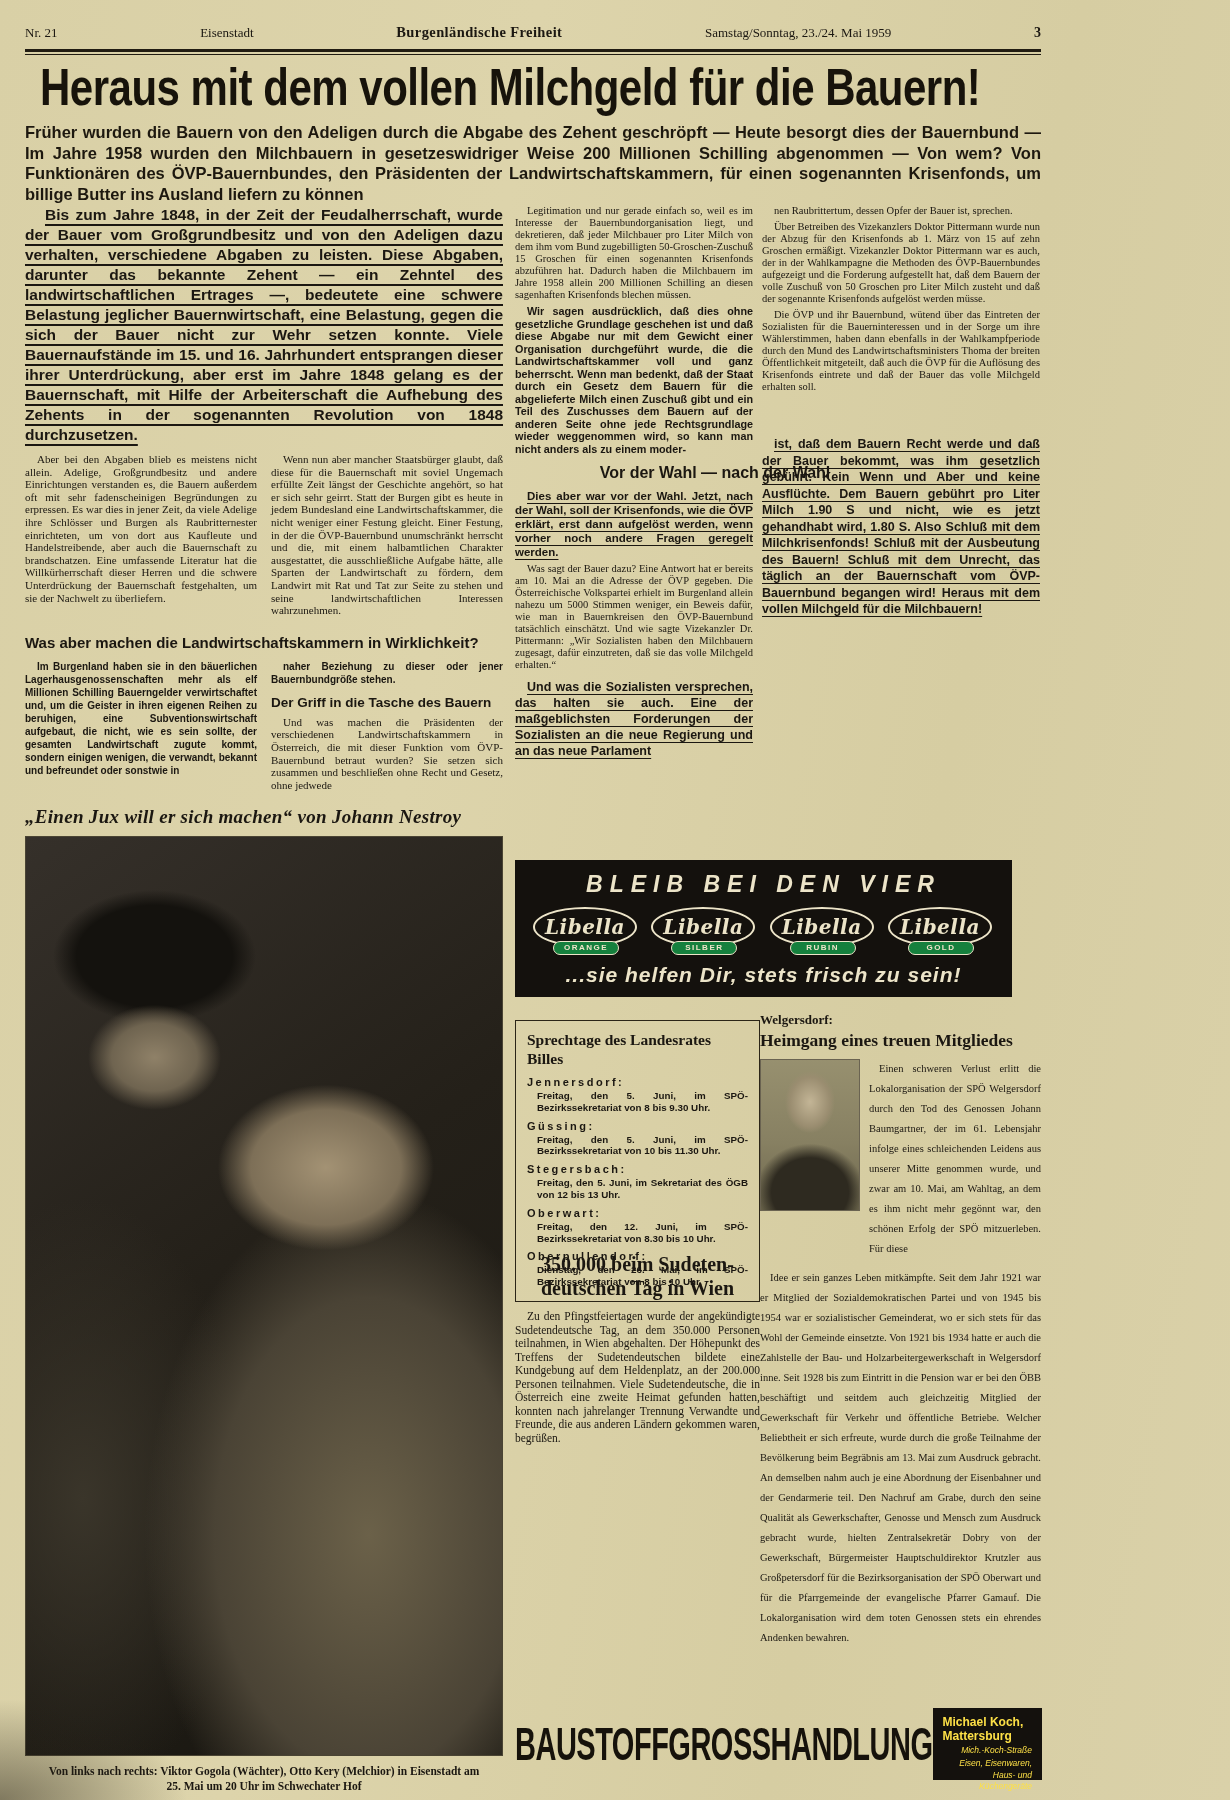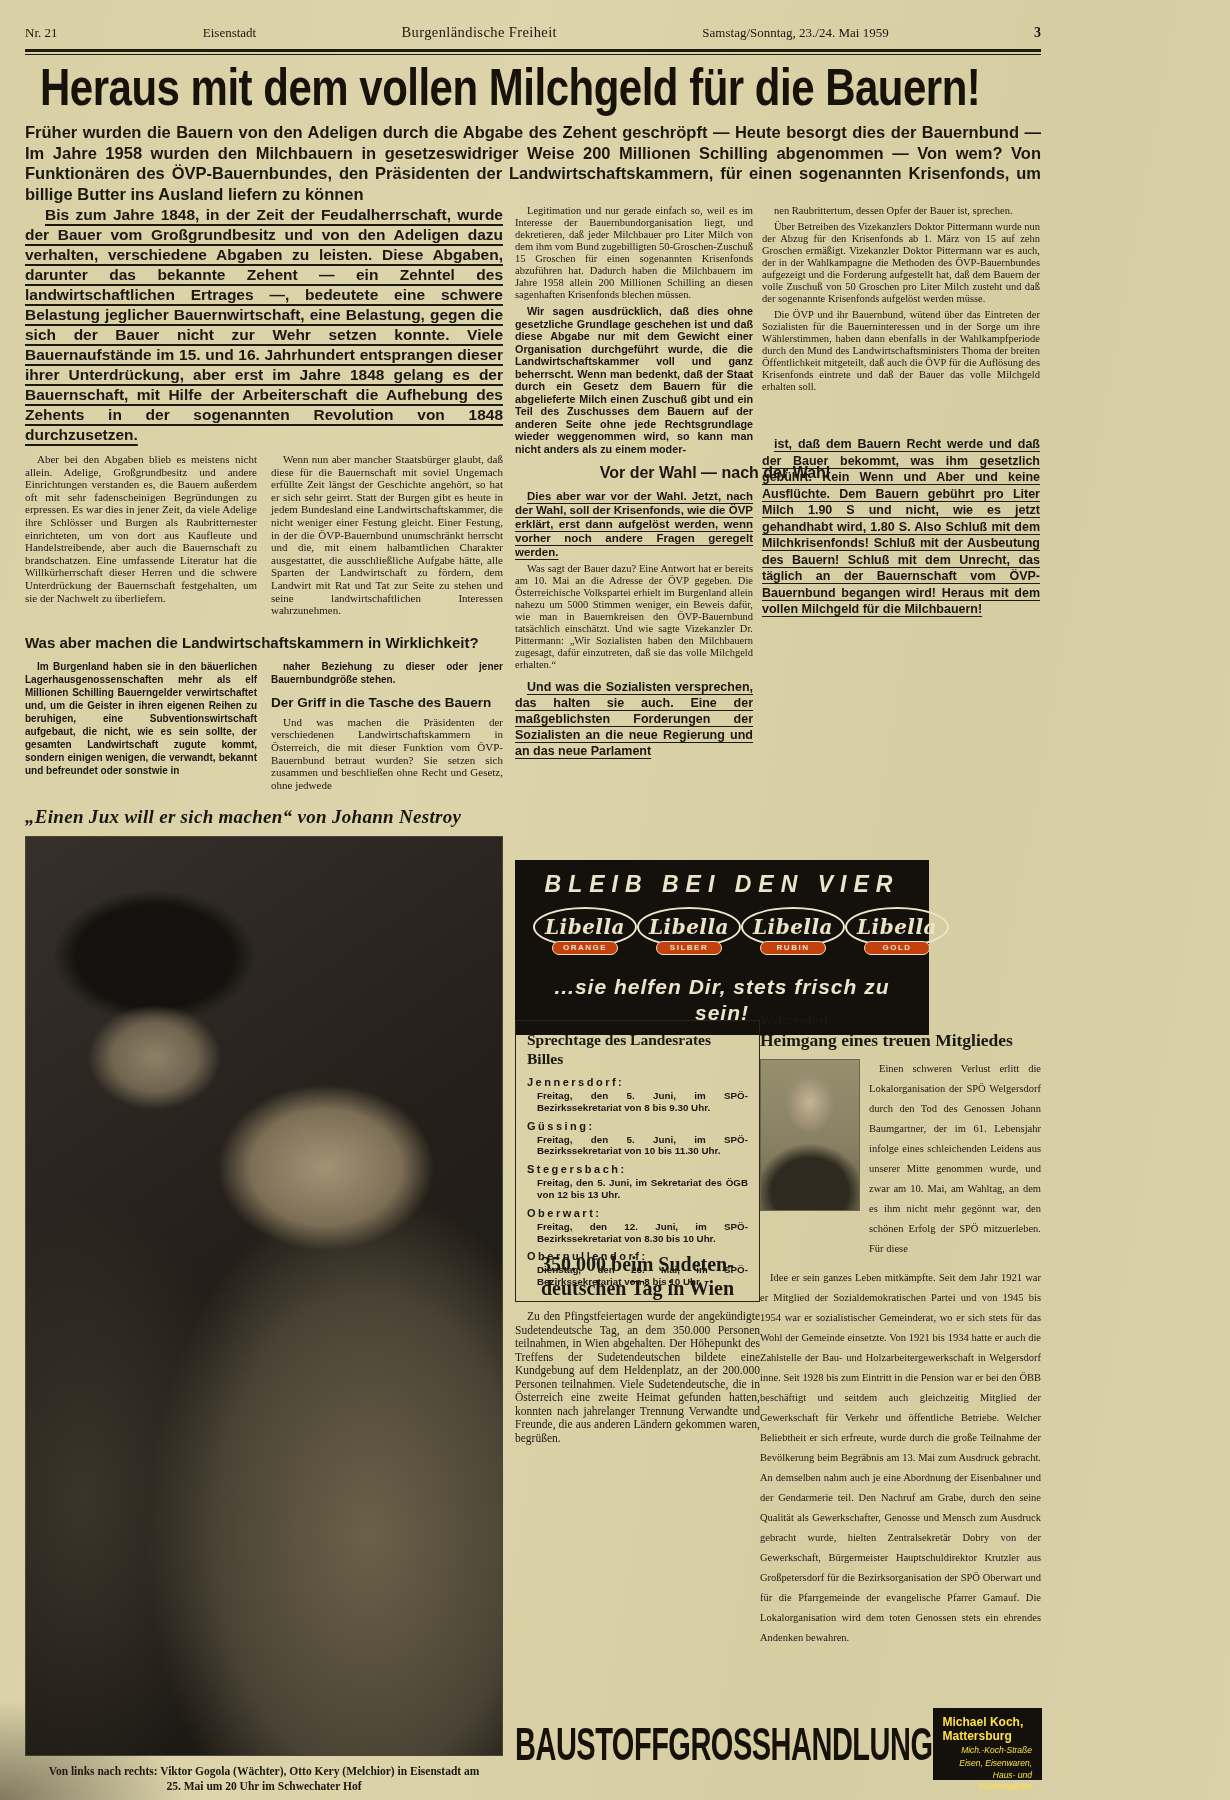--- a/index.html
+++ b/index.html
@@ -8,21 +8,21 @@
     position:relative; width:1230px; height:1800px; overflow:hidden;
     background:linear-gradient(100deg,#d9d0a6 0%, #ddd4ab 35%, #d6cda2 70%, #dad1a9 100%);
     color:#1b1711; font-family:"Liberation Serif", serif;
   }
   .page::after{
     content:""; position:absolute; left:0; bottom:0; width:260px; height:140px; pointer-events:none;
     background:radial-gradient(260px 140px at 0% 100%, rgba(38,33,22,.5), transparent 72%);
   }
   
   .masthead{ position:absolute; top:24px; left:25px; width:1016px; display:flex; justify-content:space-between; align-items:baseline; font-size:13px; }
-  .masthead .paper{ font-weight:normal; font-size:14.5px; letter-spacing:.4px; }
+  .masthead .paper{ font-weight:bold; font-size:14.5px; letter-spacing:.4px; }
   .masthead .pagenum{ font-weight:bold; font-size:14px; }
   .rule-double{ position:absolute; top:49px; left:25px; width:1016px; height:6px; border-top:3px solid #211c12; border-bottom:1.5px solid #211c12; }
   
   .headline{
     position:absolute; top:62px; left:40px; width:1015px; white-space:nowrap;
     font:bold 42px/1 "Liberation Sans", sans-serif; letter-spacing:-0.5px; color:#17130b;
     transform:scaleY(1.22); transform-origin:top left;
   }
   .standfirst{
     position:absolute; top:122px; left:25px; width:1016px;
@@ -63,31 +63,31 @@
       radial-gradient(95px 75px at 27% 24%, #8f8168 0%, #6f6450 45%, transparent 70%),
       radial-gradient(130px 85px at 27% 13%, #14120e 0%, #14120e 60%, transparent 78%),
       radial-gradient(150px 115px at 63% 36%, #a39274 0%, #7d6f57 50%, transparent 72%),
       radial-gradient(280px 430px at 72% 76%, #6b6149 0%, #4a4335 55%, transparent 80%),
       radial-gradient(220px 400px at 12% 72%, #3a352a 0%, transparent 75%),
       linear-gradient(145deg, #35302a 0%, #242019 45%, #181610 100%);
   }
   .caption{ font:bold 11.5px/14.5px "Liberation Serif", serif; text-align:center; margin-top:8px; padding:0 20px; }
 
   
-  .libella{ position:absolute; left:515px; top:860px; width:414px; background:#14110d; color:#ece4c8; padding:10px 14px 9px; }
+  .libella{ position:absolute; left:515px; top:860px; width:497px; background:#14110d; color:#ece4c8; padding:10px 14px 9px; }
   .lib-top{ font:bold italic 23px/28px "Liberation Sans", sans-serif; letter-spacing:7px; text-align:center; }
   .lib-row{ display:flex; justify-content:space-between; margin:9px 4px 2px; }
   .lib-logo{ text-align:center; width:106px; }
   .oval{
     width:104px; height:40px; border:2.5px solid #ece4c8; border-radius:50%;
     display:flex; align-items:center; justify-content:center;
     font:bold italic 20px "DejaVu Serif", serif; letter-spacing:.5px;
   }
   .tag{
-    width:66px; margin:-6px auto 12px; border:1.3px solid #ece4c8; border-radius:8px; background:#c2410c;
+    width:66px; margin:-6px auto 0; border:1.3px solid #ece4c8; border-radius:8px; background:#15803d;
     font:bold 8px/10px "Liberation Sans", sans-serif; letter-spacing:1.5px; padding:1px 0;
   }
   .lib-bottom{ font:bold italic 21px/26px "Liberation Sans", sans-serif; text-align:center; margin-top:7px; letter-spacing:1px; }
 
   
   .sprechtage{ position:absolute; left:515px; top:1020px; width:245px; border:1.5px solid #2b2517; padding:9px 11px 7px; }
   .sprechtage h3{ font:bold 15.5px/19px "Liberation Serif", serif; margin-bottom:8px; }
   .entry{ margin-bottom:6px; }
   .place{ font:bold 11px/13px "Liberation Sans", sans-serif; letter-spacing:2.5px; margin-bottom:1px; }
   .details{ font:bold 9.8px/11.8px "Liberation Sans", sans-serif; padding-left:10px; text-align:justify; }

